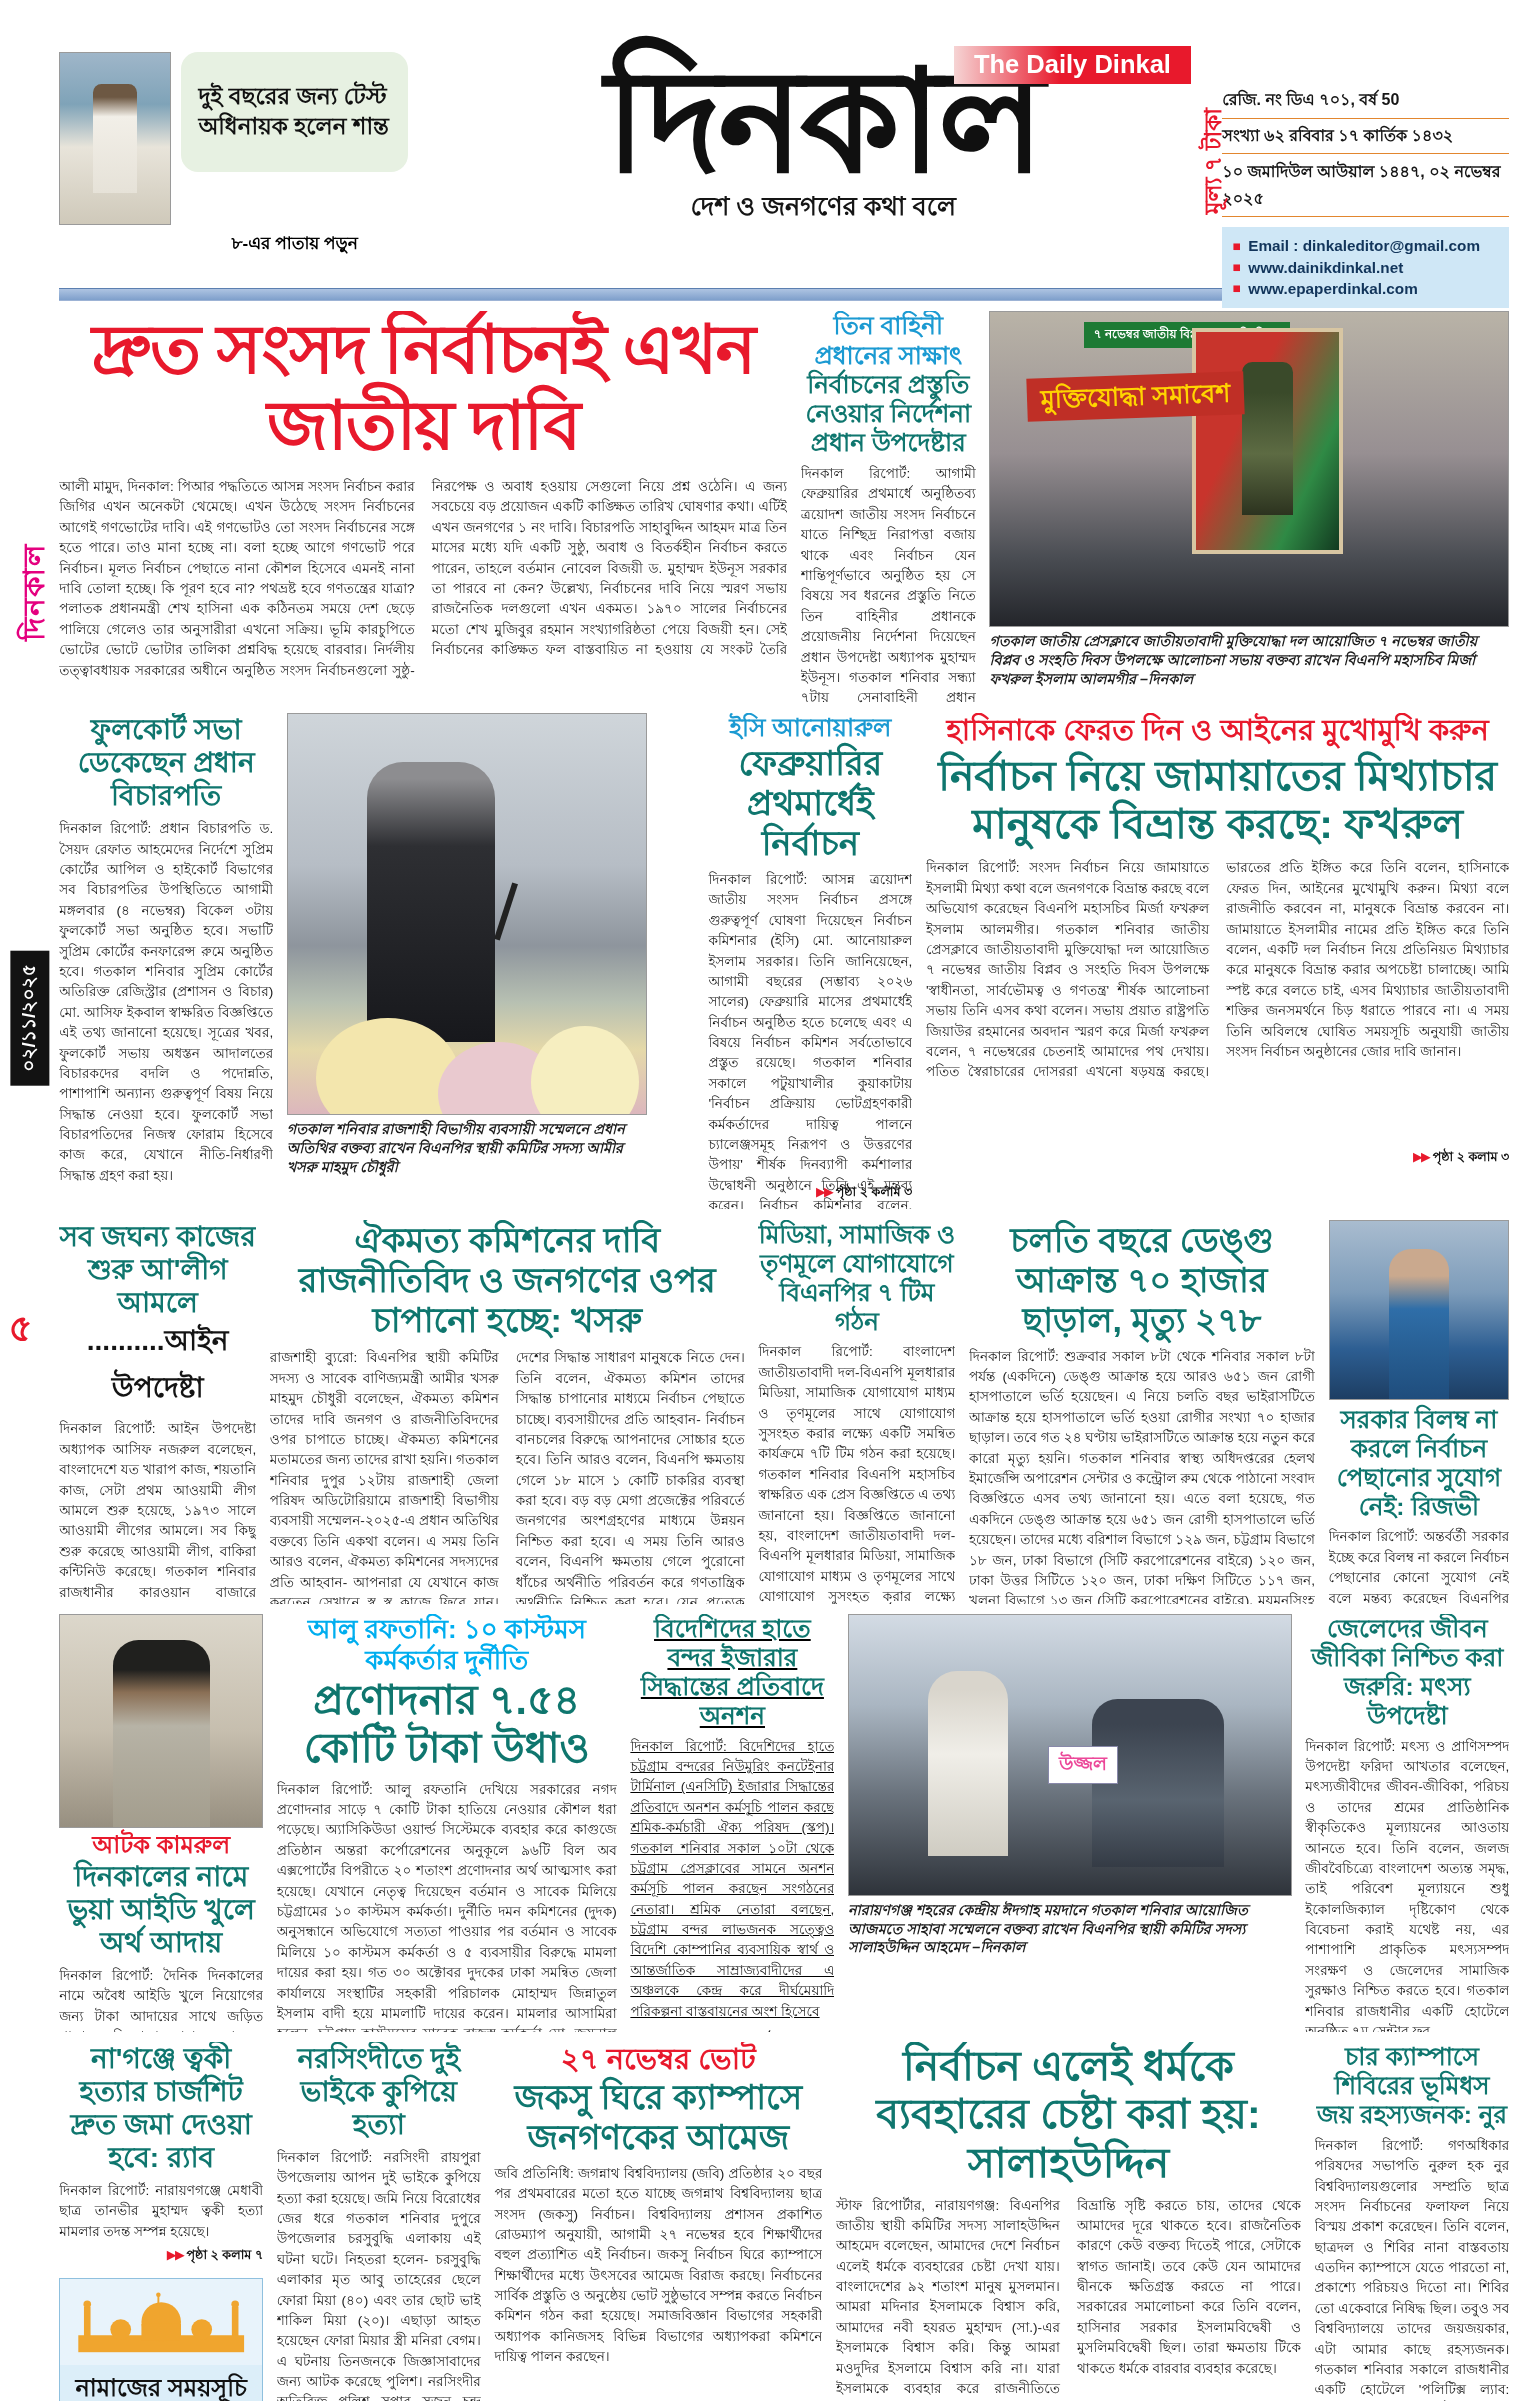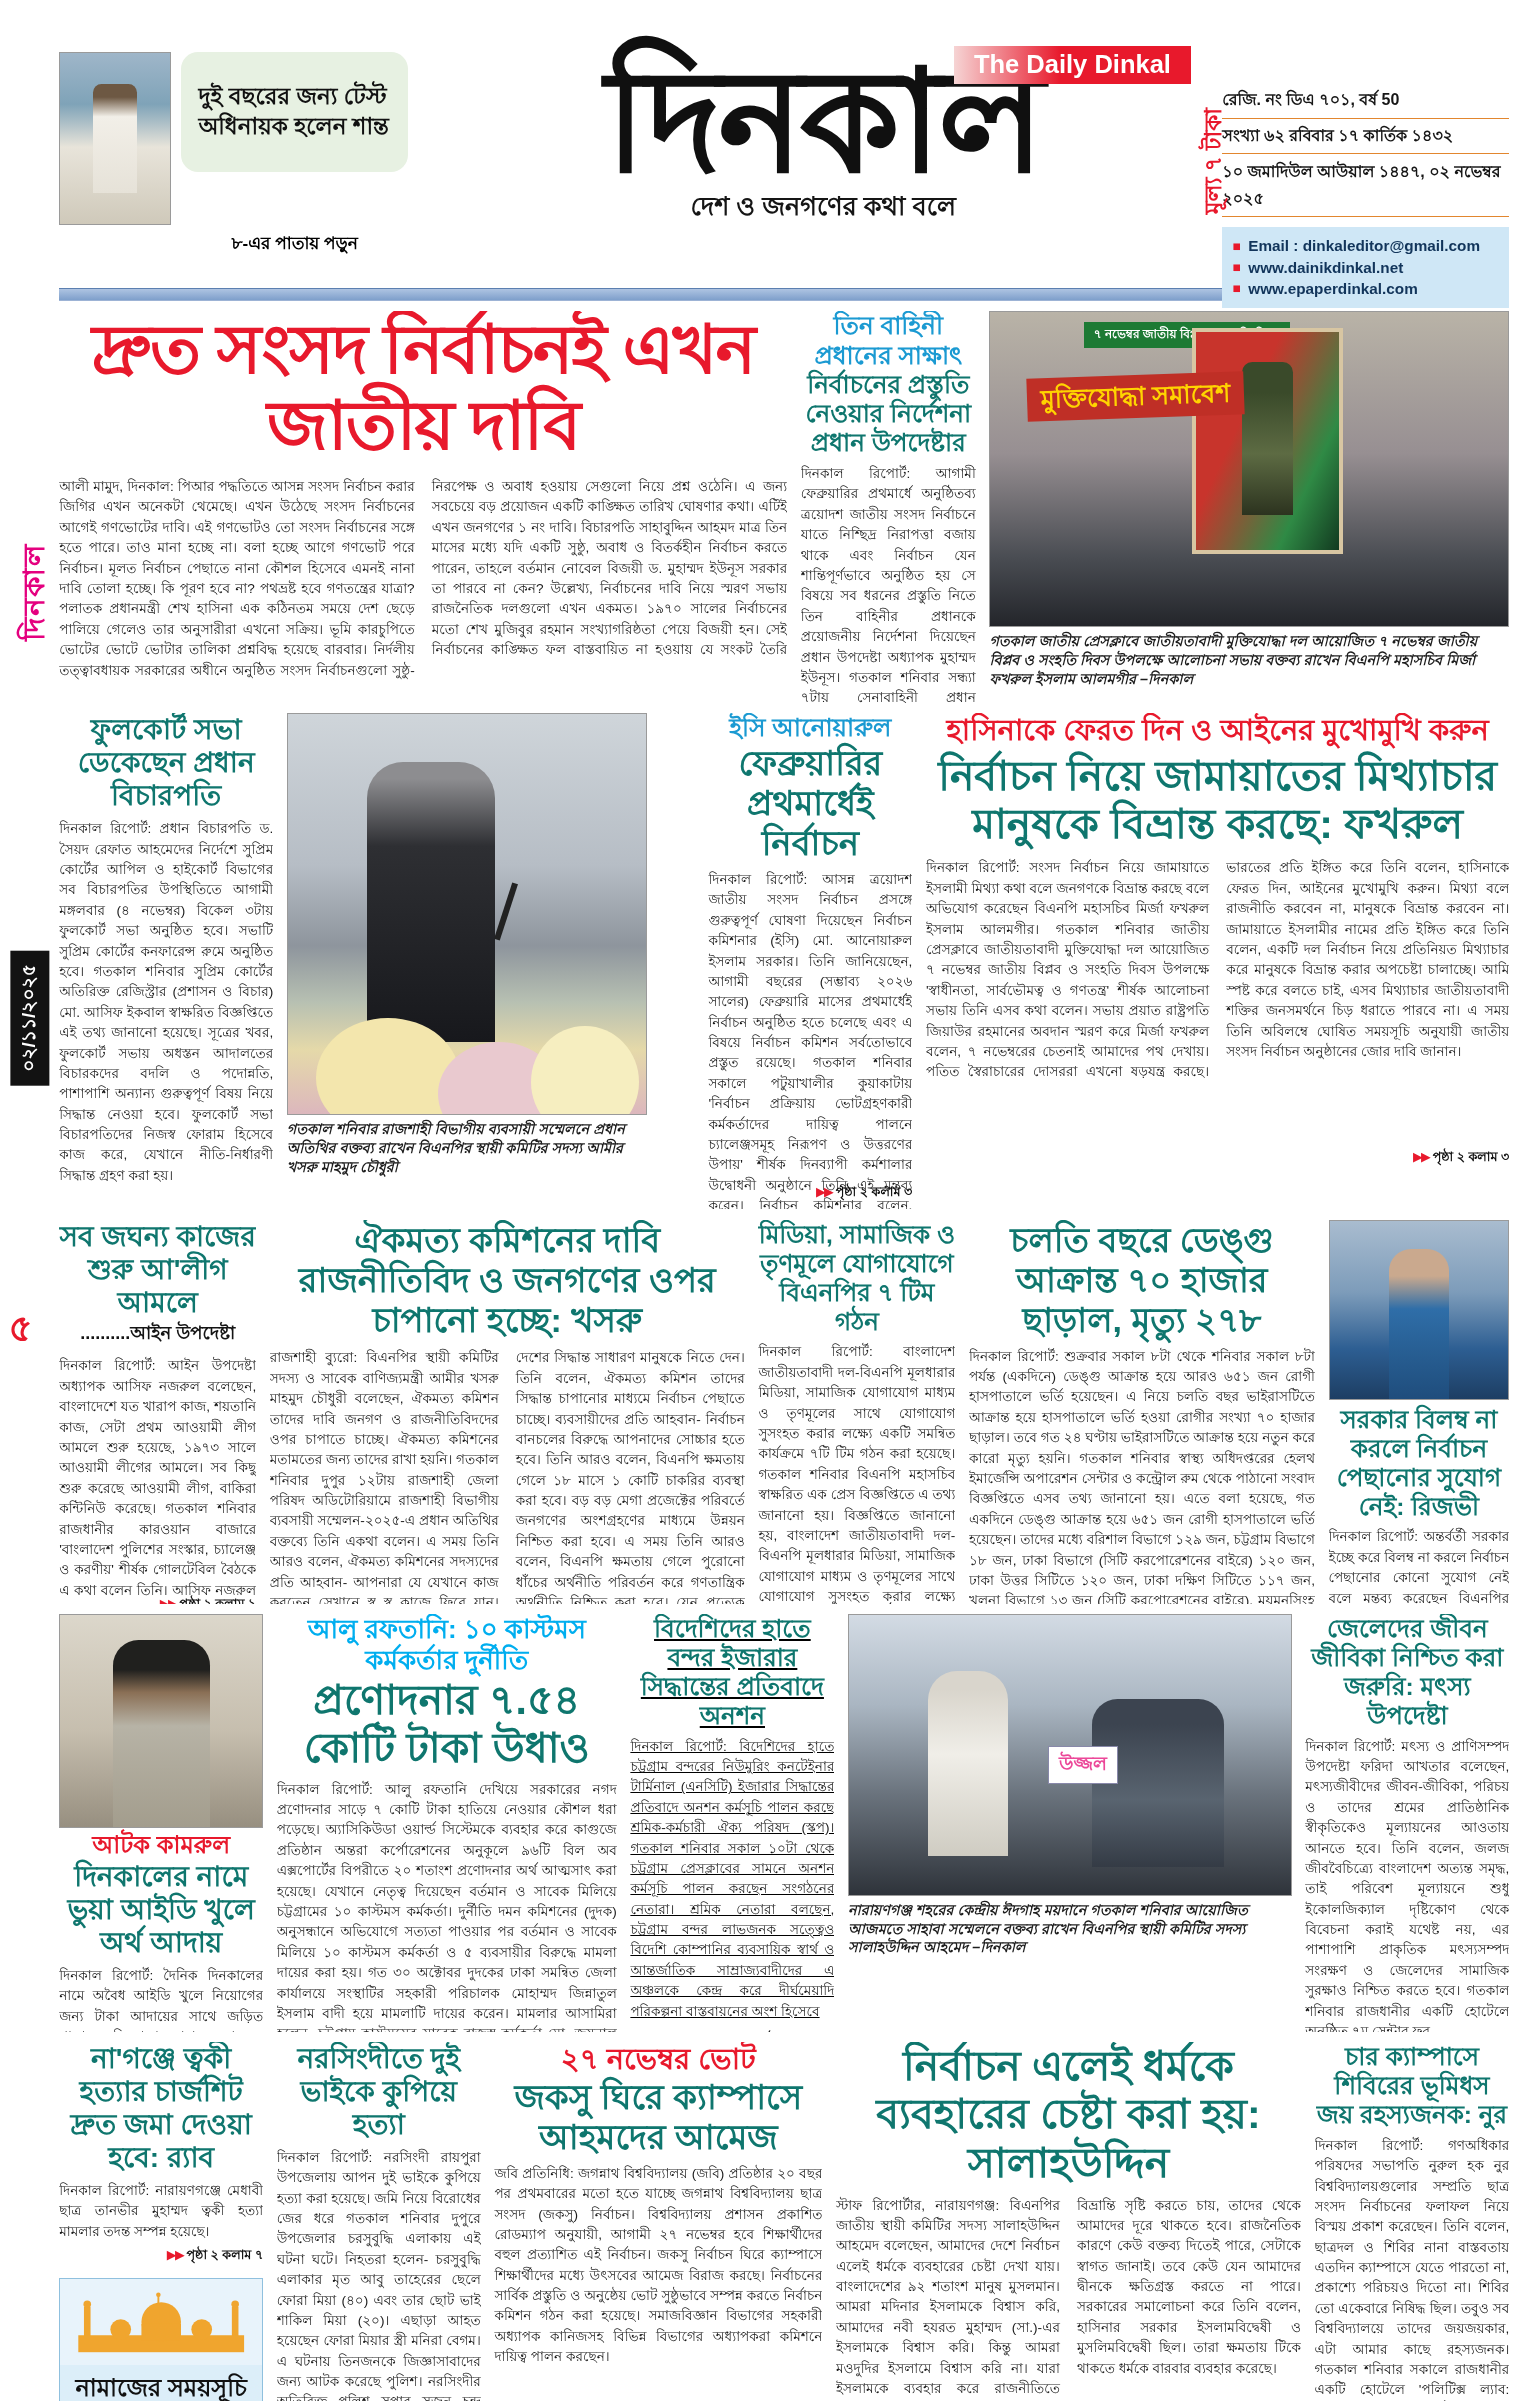--- a/index.html
+++ b/index.html
@@ -48,21 +48,21 @@
   
   .row { display:flex; gap:13.6px; overflow:hidden; margin-bottom:10.2px; }
   .art { overflow:hidden; }
   .h-red-lead { color:#e8192c; font-weight:900; font-size:68px; line-height:1.12; text-align:center; letter-spacing:-1.7px; }
   .hd { font-weight:900; color:#0f766e; text-align:center; line-height:1.18; }
   .h-xl { font-size:41px; } .h-l { font-size:34px; } .h-m { font-size:28px; } .h-s { font-size:24.6px; }
   .kicker { font-weight:900; text-align:center; line-height:1.2; }
   .k-blue { color:#1b9ad2; font-size:24.6px; }
   .k-red  { color:#e8192c; font-size:29px; }
   .k-cyan { color:#00aeef; font-size:26px; }
-  .sub-dotted { font-size:18px; font-weight:900; text-align:center; color:#141414; }
+  .sub-dotted { font-size:28px; font-weight:900; text-align:center; color:#141414; }
   .body { font-size:13.6px; line-height:1.5; text-align:justify; color:#1b1b1b; margin-top:6.8px; }
   .cols2 { column-count:2; column-gap:17px; }
   .jump { margin-top:3.4px; text-align:right; font-size:12.7px; font-weight:800; color:#101010; }
   .jump .arr { color:#e8192c; letter-spacing:-1.7px; }
   .caption { font-size:14.4px; font-weight:600; font-style:italic; color:#1d1d1d; line-height:1.3; margin-top:5.1px; }
   .credit { font-weight:800; }
 
   .ph { position:relative; border:0.8px solid #9a9a9a; overflow:hidden; }
   .lead-photo { height:316px; background:linear-gradient(180deg,#b9b3a7 0%,#978f92 45%,#4a4d53 78%,#23252a 100%); }
   .lp-poster { position:absolute; left:39%; top:5%; width:29%; height:72%; border:4.2px solid #d8c6a2;
@@ -327,21 +327,21 @@
       </article>
 
       <article class="art" style="width:204px;">
         <h2 class="hd h-m">নরসিংদীতে দুই ভাইকে কুপিয়ে হত্যা</h2>
         <div class="body" style="height:268px;">দিনকাল রিপোর্ট: নরসিংদী রায়পুরা উপজেলায় আপন দুই ভাইকে কুপিয়ে হত্যা করা হয়েছে। জমি নিয়ে বিরোধের জের ধরে গতকাল শনিবার দুপুরে উপজেলার চরসুবুদ্ধি এলাকায় এই ঘটনা ঘটে। নিহতরা হলেন- চরসুবুদ্ধি এলাকার মৃত আবু তাহেরের ছেলে ফোরা মিয়া (৪০) এবং তার ছোট ভাই শাকিল মিয়া (২০)। এছাড়া আহত হয়েছেন ফোরা মিয়ার স্ত্রী মনিরা বেগম। এ ঘটনায় তিনজনকে জিজ্ঞাসাবাদের জন্য আটক করেছে পুলিশ। নরসিংদীর অতিরিক্ত পুলিশ সুপার সুজন চন্দ্র সরকার বলেন, জমি সংক্রান্ত</div>
 
       </article>
 
       <article class="art" style="width:328px;">
         <div class="kicker k-red">২৭ নভেম্বর ভোট</div>
-        <h2 class="hd h-l">জকসু ঘিরে ক্যাম্পাসে আহমদের আমেজ</h2>
+        <h2 class="hd h-l">জকসু ঘিরে ক্যাম্পাসে জনগণকের আমেজ</h2>
         <div class="body">জবি প্রতিনিধি: জগন্নাথ বিশ্ববিদ্যালয় (জবি) প্রতিষ্ঠার ২০ বছর পর প্রথমবারের মতো হতে যাচ্ছে জগন্নাথ বিশ্ববিদ্যালয় ছাত্র সংসদ (জকসু) নির্বাচন। বিশ্ববিদ্যালয় প্রশাসন প্রকাশিত রোডম্যাপ অনুযায়ী, আগামী ২৭ নভেম্বর হবে শিক্ষার্থীদের বহুল প্রত্যাশিত এই নির্বাচন। জকসু নির্বাচন ঘিরে ক্যাম্পাসে শিক্ষার্থীদের মধ্যে উৎসবের আমেজ বিরাজ করছে। নির্বাচনের সার্বিক প্রস্তুতি ও অনুষ্ঠেয় ভোট সুষ্ঠুভাবে সম্পন্ন করতে নির্বাচন কমিশন গঠন করা হয়েছে। সমাজবিজ্ঞান বিভাগের সহকারী অধ্যাপক কানিজসহ বিভিন্ন বিভাগের অধ্যাপকরা কমিশনে দায়িত্ব পালন করছেন।</div>
       </article>
 
       <article class="art" style="width:465px;">
         <h2 class="hd h-xl">নির্বাচন এলেই ধর্মকে ব্যবহারের চেষ্টা করা হয়: সালাহউদ্দিন</h2>
         <div class="body cols2" style="margin-top:8.5px; height:251px;">স্টাফ রিপোর্টার, নারায়ণগঞ্জ: বিএনপির জাতীয় স্থায়ী কমিটির সদস্য সালাহউদ্দিন আহমেদ বলেছেন, আমাদের দেশে নির্বাচন এলেই ধর্মকে ব্যবহারের চেষ্টা দেখা যায়। বাংলাদেশের ৯২ শতাংশ মানুষ মুসলমান। আমরা মদিনার ইসলামকে বিশ্বাস করি, আমাদের নবী হযরত মুহাম্মদ (সা.)-এর ইসলামকে বিশ্বাস করি। কিন্তু আমরা মওদুদির ইসলামে বিশ্বাস করি না। যারা ইসলামকে ব্যবহার করে রাজনীতিতে বিভ্রান্তি সৃষ্টি করতে চায়, তাদের থেকে আমাদের দূরে থাকতে হবে। রাজনৈতিক কারণে কেউ বক্তব্য দিতেই পারে, সেটাকে স্বাগত জানাই। তবে কেউ যেন আমাদের দ্বীনকে ক্ষতিগ্রস্ত করতে না পারে। সরকারের সমালোচনা করে তিনি বলেন, হাসিনার সরকার ইসলামবিদ্বেষী ও মুসলিমবিদ্বেষী ছিল। তারা ক্ষমতায় টিকে থাকতে ধর্মকে বারবার ব্যবহার করেছে।</div>
       </article>
 
       <article class="art" style="flex:1;">
         <h2 class="hd h-s">চার ক্যাম্পাসে শিবিরের ভূমিধস জয় রহস্যজনক: নুর</h2>

